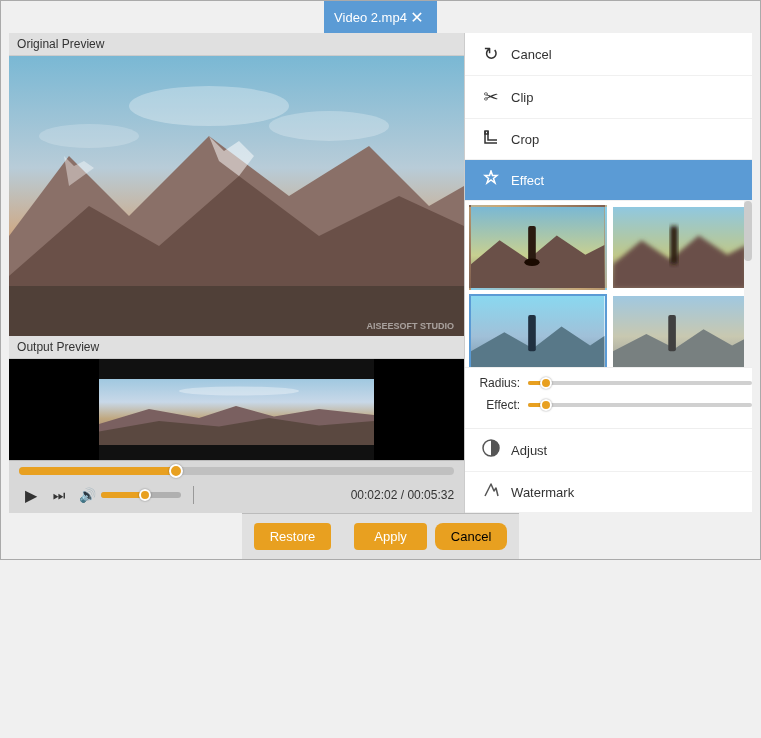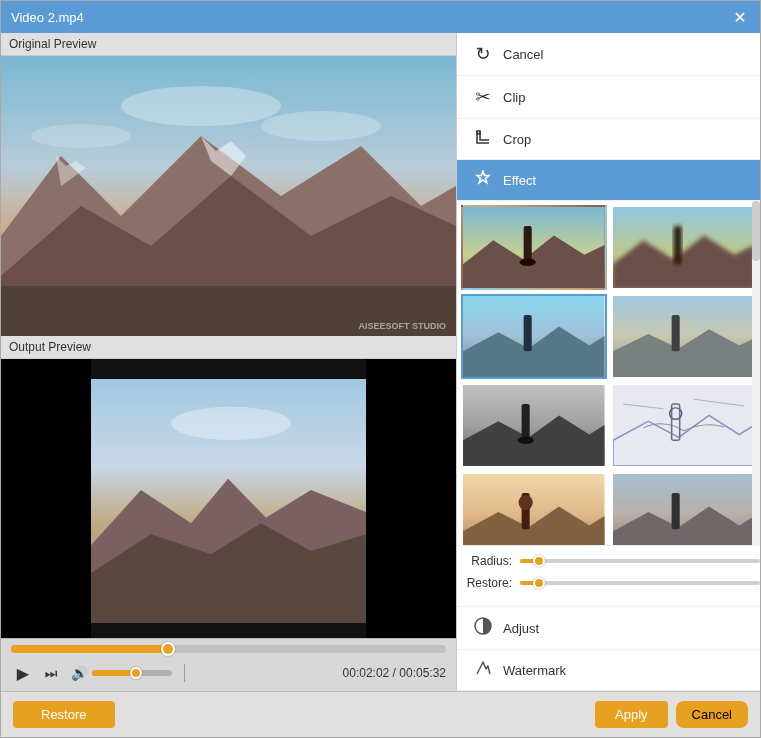--- a/index.html
+++ b/index.html
@@ -1,18 +1,18 @@
 <!DOCTYPE html>
 <html><head>
   <meta charset="utf-8">
   <style>
     * { box-sizing: border-box; margin: 0; padding: 0; }
     body { font-family: 'Segoe UI', Arial, sans-serif; font-size: 13px; background: #f0f0f0; width: 761px; height: 738px; overflow: hidden; }
 
-    .window { width: 761px; height: 738px; display: flex; flex-direction: column; border: 1px solid #aaa; }
+    .window { width: 761px; height: 560px; display: flex; flex-direction: column; border: 1px solid #aaa; align-items: center; }
 
     .titlebar {
       background: #5b9bd5;
       color: white;
       height: 32px;
       display: flex;
       align-items: center;
       padding: 0 10px;
       justify-content: space-between;
       flex-shrink: 0;
@@ -213,21 +213,21 @@
       padding: 0 12px;
       justify-content: space-between;
       border-top: 1px solid #bbb;
       flex-shrink: 0;
     }
 
     .btn-restore {
       background: #e8a020;
       color: white;
       border: none;
-      padding: 6px 28px;
+      padding: 6px 16px;
       border-radius: 4px;
       cursor: pointer;
       font-size: 13px;
       font-weight: 500;
     }
 
     .btn-apply {
       background: #e8a020;
       color: white;
       border: none;
@@ -639,21 +639,21 @@
 
       <div class="sliders-section">
         <div class="slider-row">
           <span class="slider-label">Radius:</span>
           <div class="slider-track">
             <div class="slider-fill" style="width:8%;"></div>
             <div class="slider-thumb" style="left:8%;"></div>
           </div>
         </div>
         <div class="slider-row">
-          <span class="slider-label">Restore:</span>
+          <span class="slider-label">Effect:</span>
           <div class="slider-track">
             <div class="slider-fill" style="width:8%;"></div>
             <div class="slider-thumb" style="left:8%;"></div>
           </div>
         </div>
       </div>
 
       <div class="bottom-menu-items">
         <div class="menu-item">
           <span class="menu-icon">

